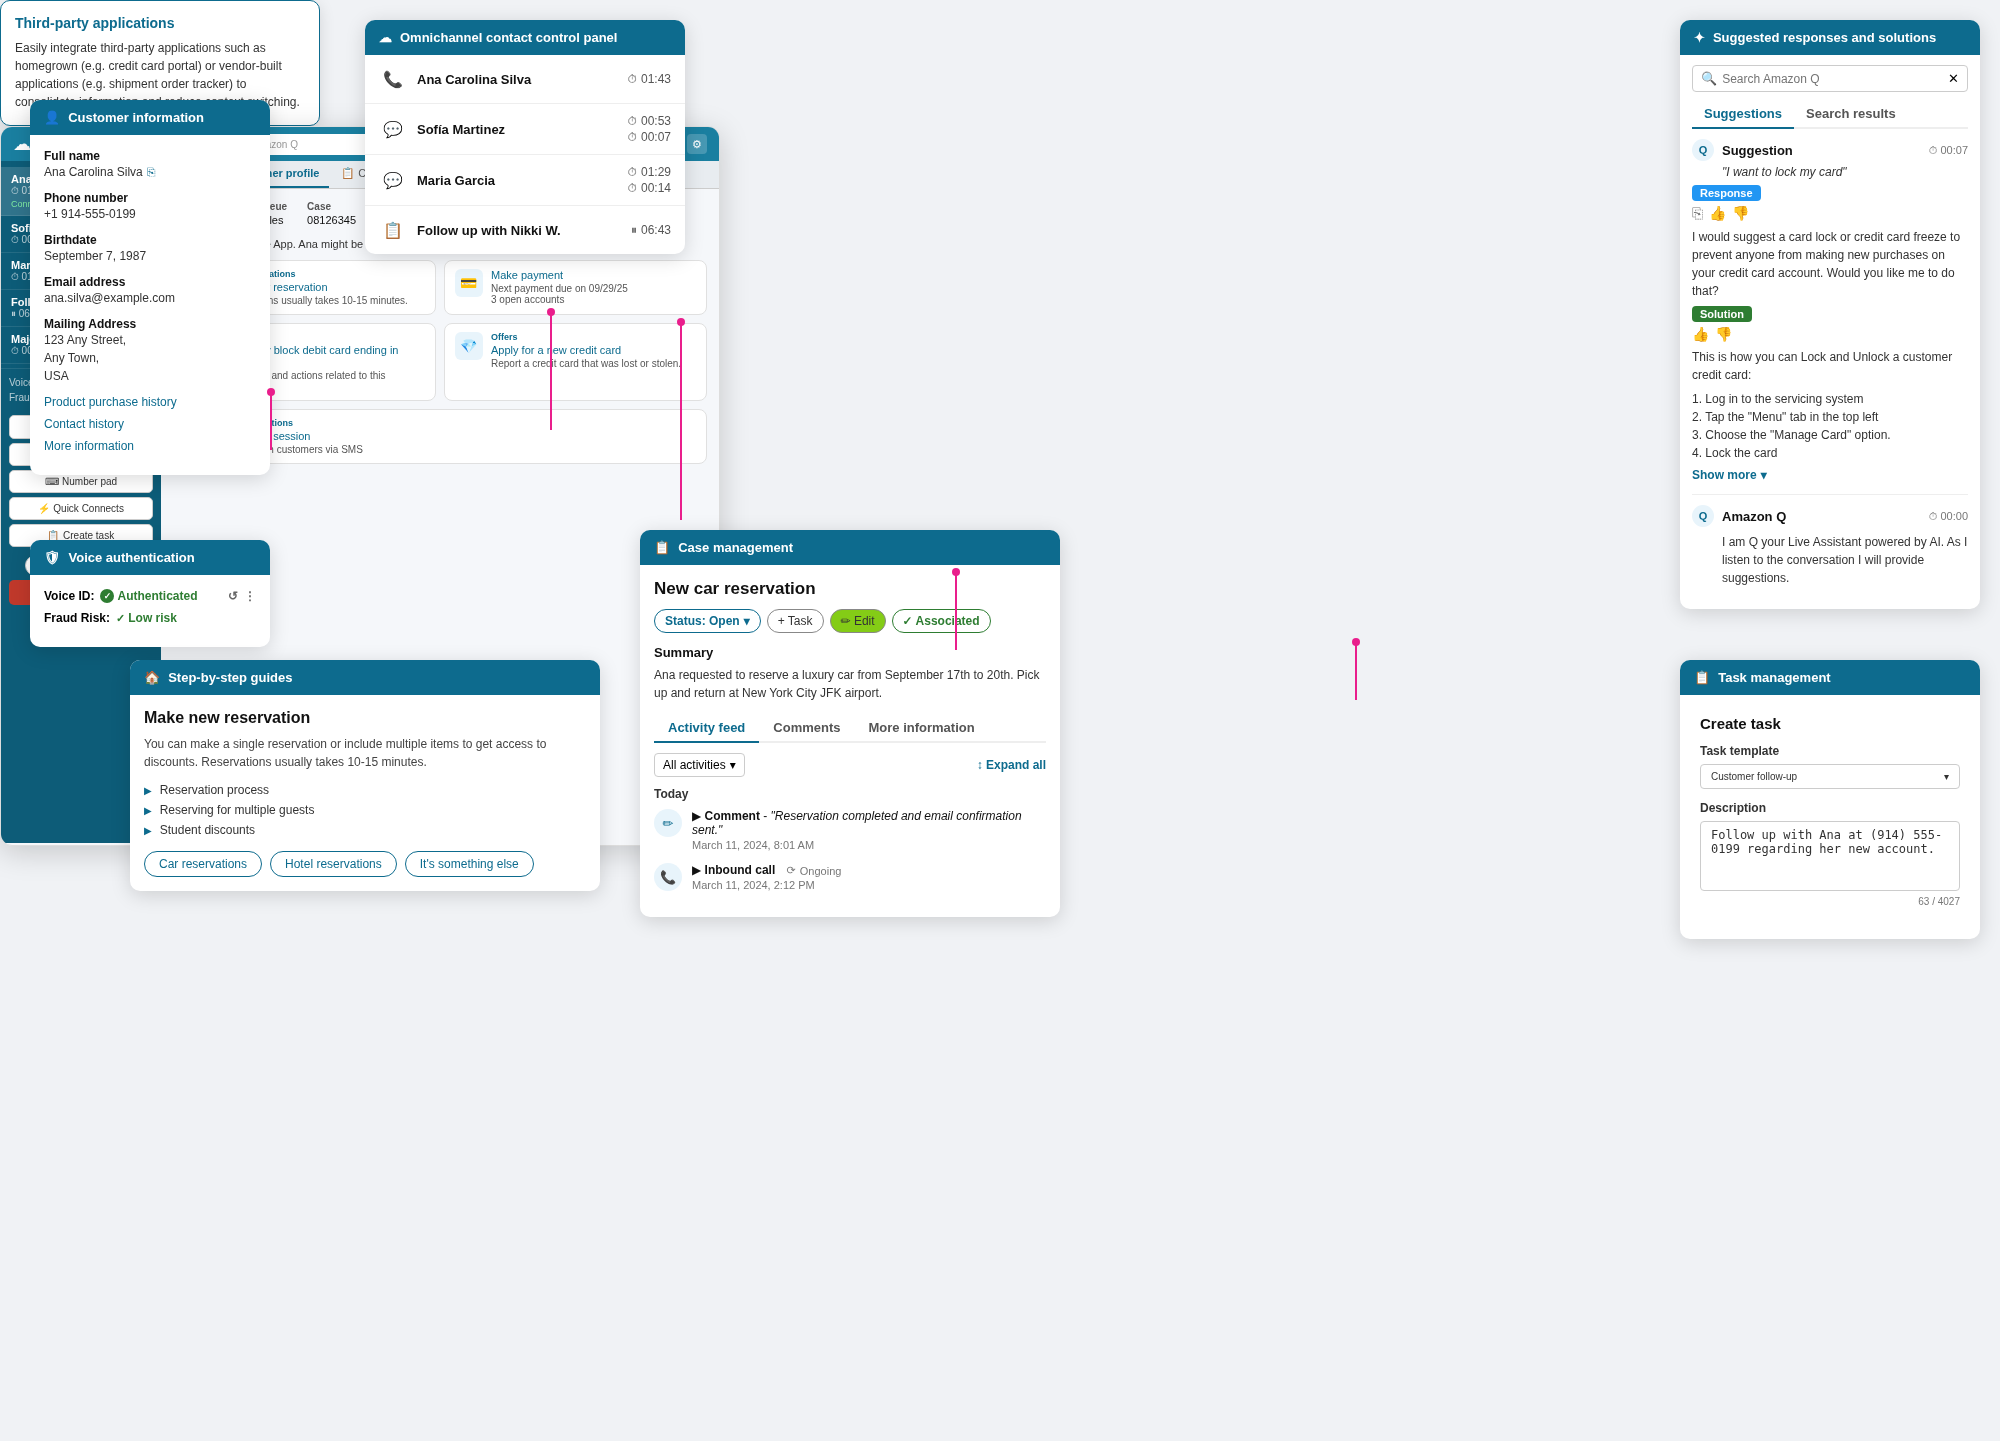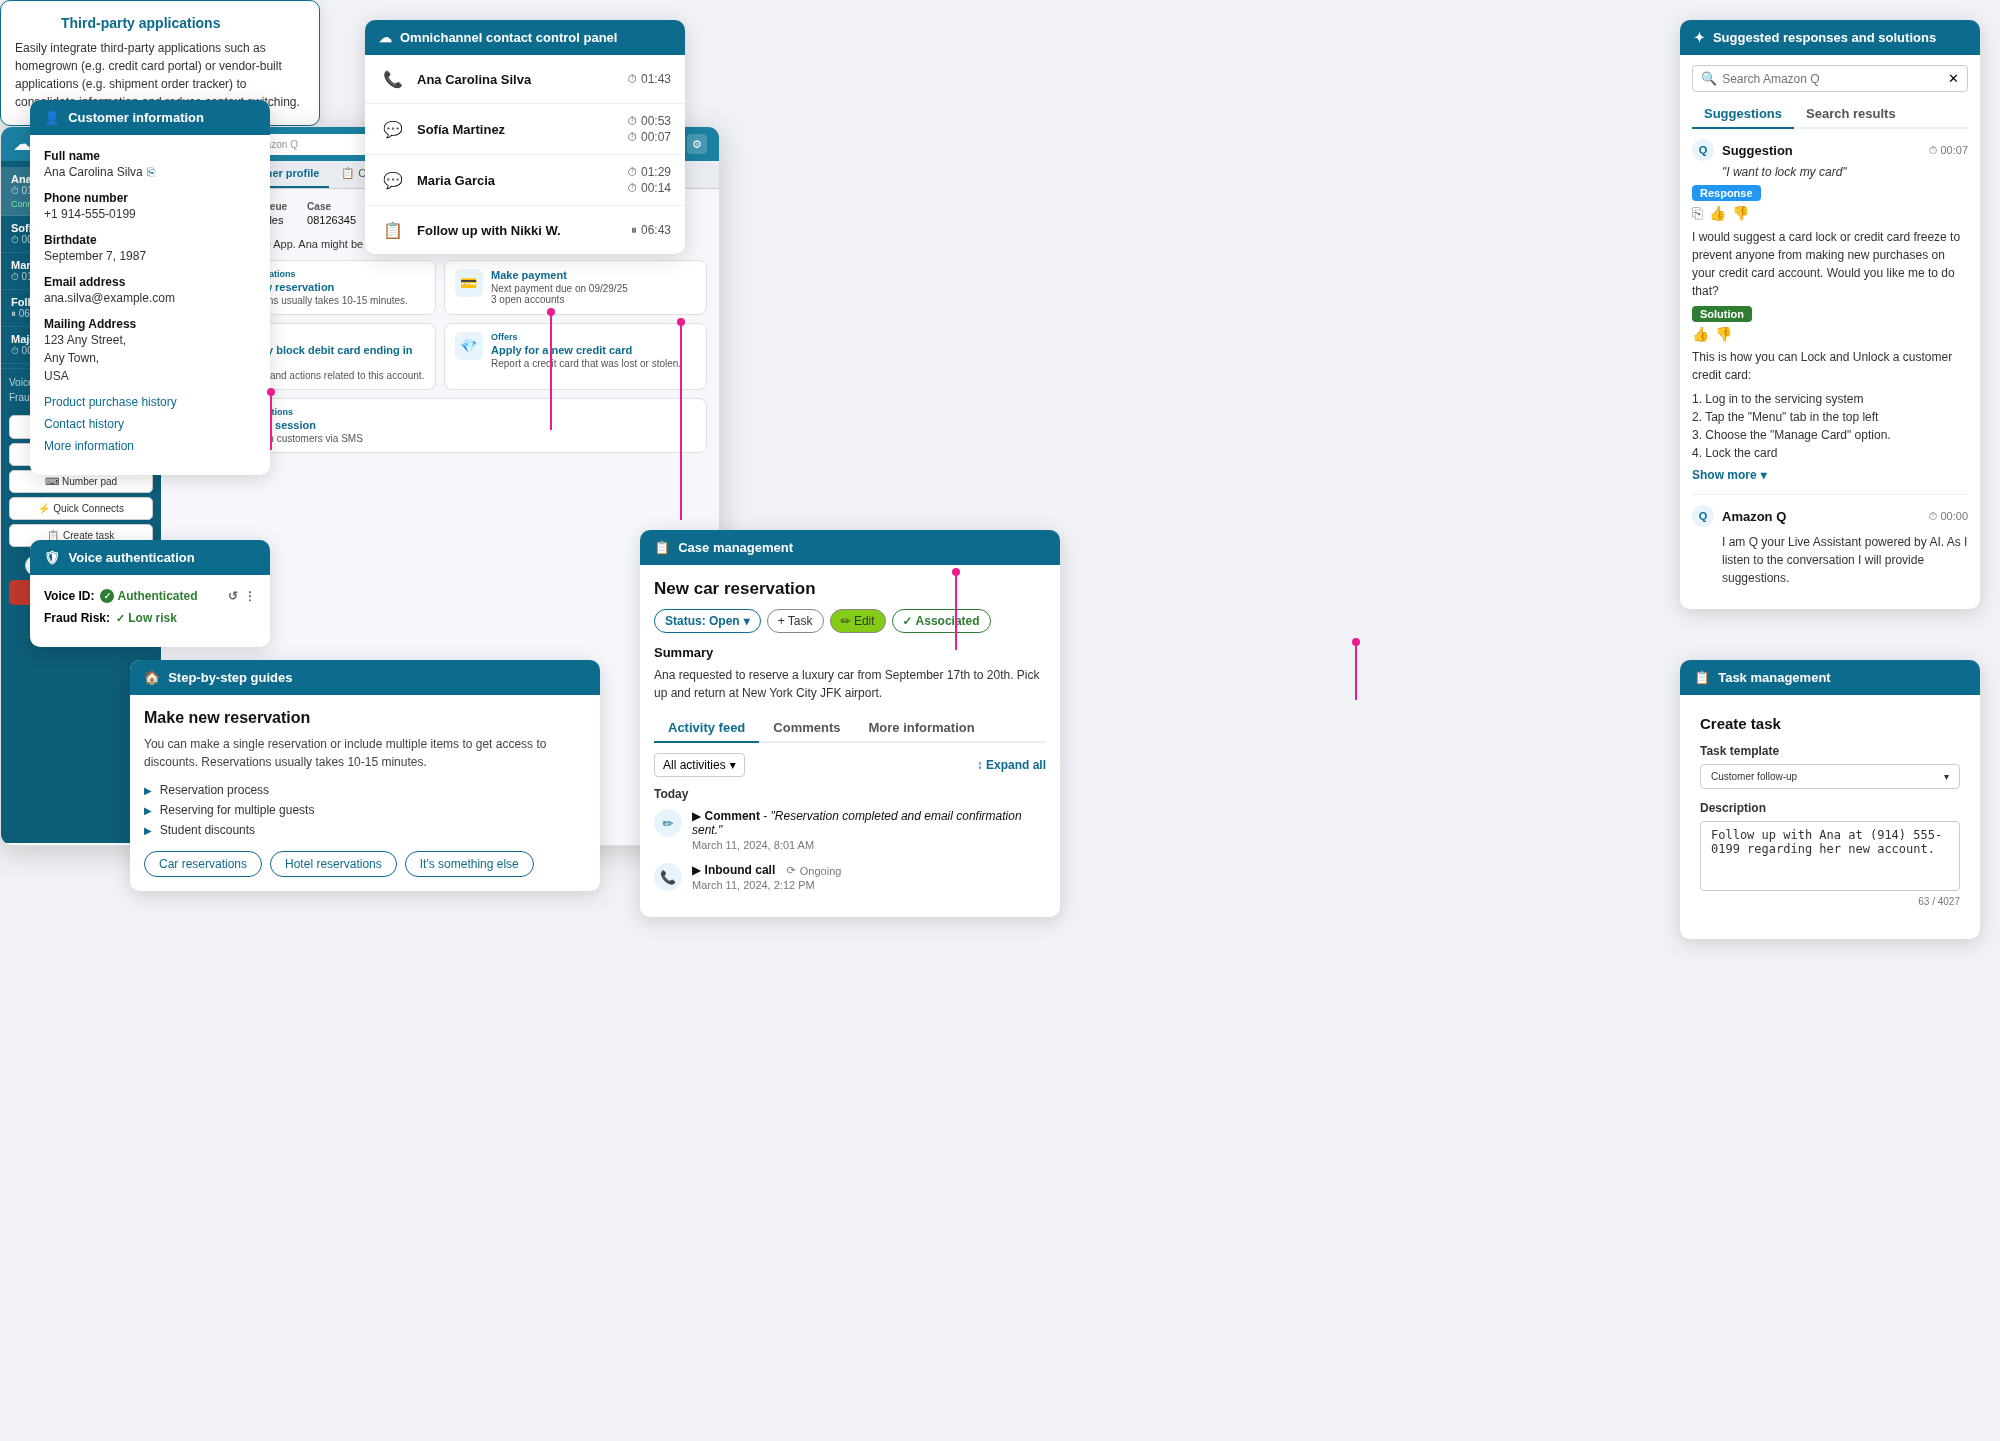--- a/index.html
+++ b/index.html
@@ -175,21 +175,20 @@
       border: 1.5px solid #0d6b8e;
       border-radius: 10px;
       padding: 14px;
       box-shadow: 0 4px 16px rgba(0,0,0,0.12);
     }
     .third-party-title {
       font-weight: 700;
       font-size: 14px;
       color: #0d6b8e;
       margin-bottom: 8px;
-      margin-left: 46px;
     }
     .third-party-text {
       font-size: 12px;
       color: #333;
       line-height: 1.5;
     }
 
     
     .suggested-card {
       right: 20px;
@@ -451,21 +450,21 @@
       border: 1px solid #e0e0e0;
     }
     .mini-card-category {
       font-size: 9px;
       color: #0d6b8e;
       font-weight: 600;
       margin-bottom: 2px;
     }
     .mini-card-title {
       font-size: 11px;
-      font-weight: 700;
+      font-weight: 400;
       color: #0d6b8e;
       margin-bottom: 2px;
     }
     .mini-card-desc {
       font-size: 10px;
       color: #555;
     }
     .mini-card-icon {
       width: 28px;
       height: 28px;

